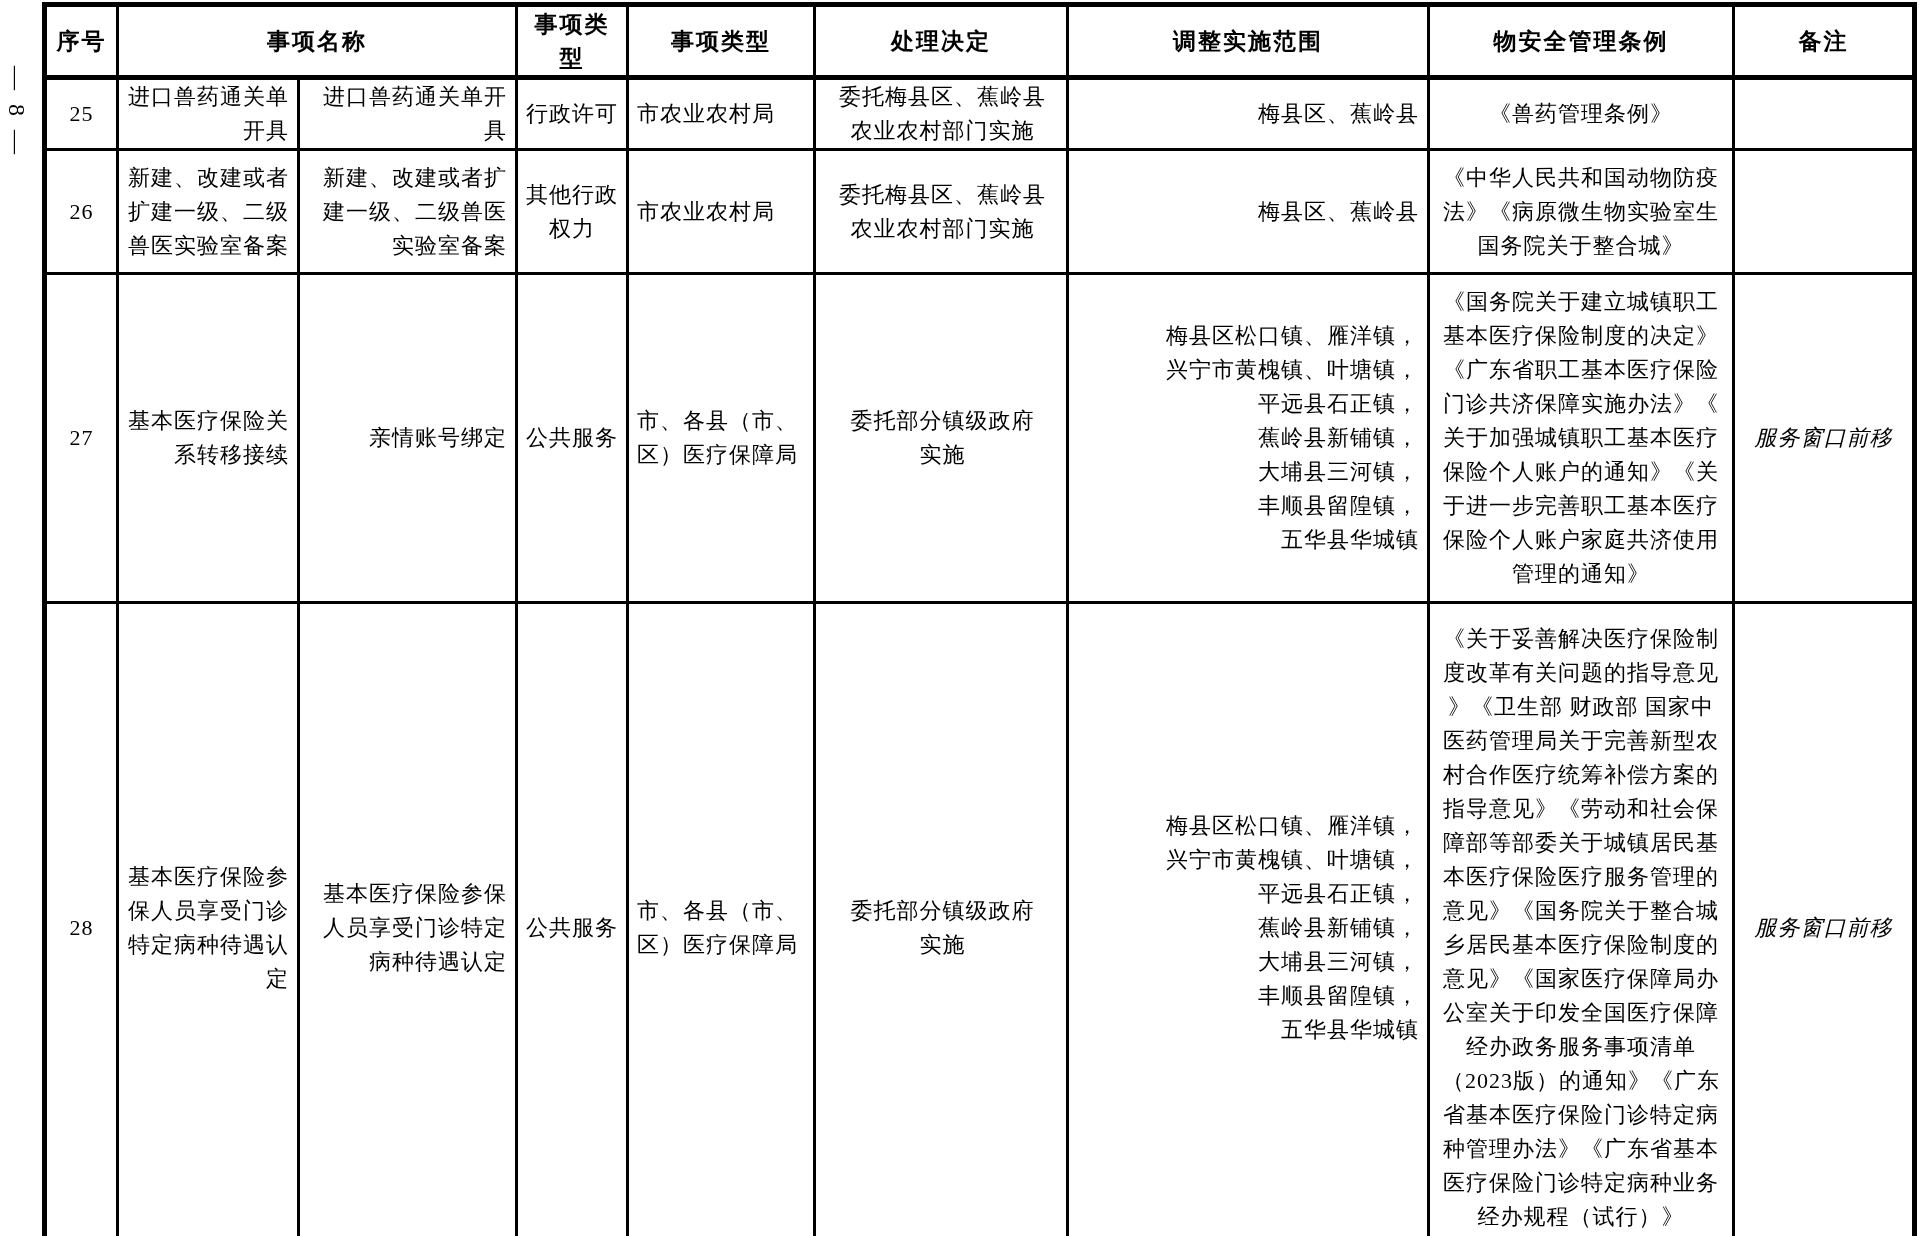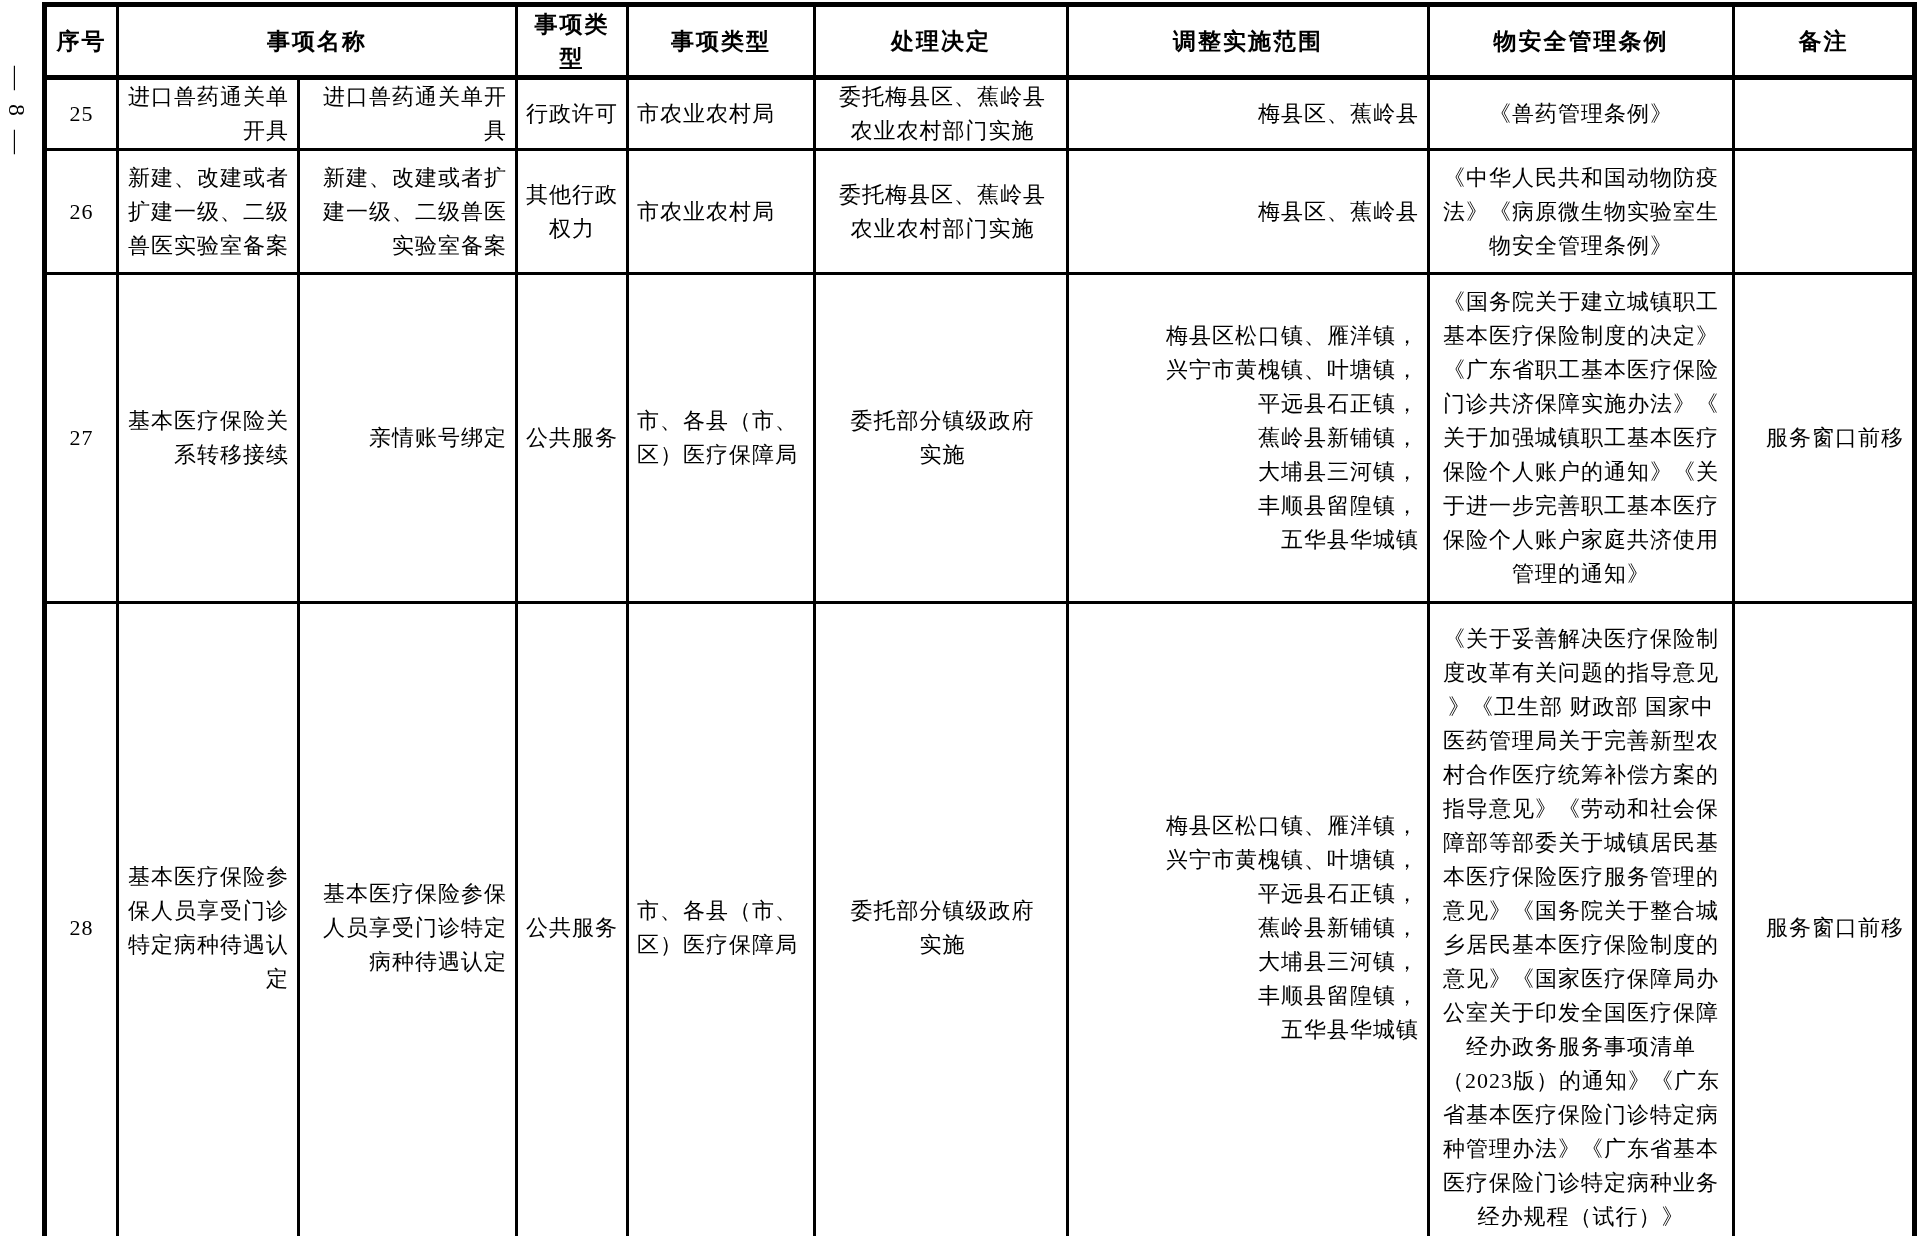--- a/index.html
+++ b/index.html
@@ -54,21 +54,21 @@
   tr.r-27 { height: 329px; }
   tr.r-28 { height: 652px; }
   td.c-num    { text-align: center; }
   td.c-name   { text-align: right; }
   td.c-type   { text-align: center; padding: 0 4px; }
   td.c-unit   { text-align: left; }
   td.c-decision { text-align: center; white-space: pre-line; padding-left: 11px; }
   td.c-scope-center { text-align: right; }
   td.c-scope-list   { text-align: right; white-space: pre-line; }
   td.c-basis  { text-align: center; white-space: pre-line; }
-  td.c-remark { text-align: right; }
+  td.c-remark { text-align: center; font-style: italic; }
 </style>
 </head>
 <body>
 
 <div class="page">
 
   <div class="page-num">— 8 —</div>
 
   <table class="doc-table">
     <colgroup>
@@ -111,21 +111,21 @@
         <td class="c-num">26</td>
         <td class="c-name">新建、改建或者扩建一级、二级兽医实验室备案</td>
         <td class="c-name">新建、改建或者扩建一级、二级兽医实验室备案</td>
         <td class="c-type">其他行政权力</td>
         <td class="c-unit">市农业农村局</td>
         <td class="c-decision">委托梅县区、蕉岭县
 农业农村部门实施</td>
         <td class="c-scope-center">梅县区、蕉岭县</td>
         <td class="c-basis">《中华人民共和国动物防疫
 法》《病原微生物实验室生
-物安全管理条例》</td>
+国务院关于整合城》</td>
         <td class="c-remark"></td>
       </tr>
       <tr class="r-27">
         <td class="c-num">27</td>
         <td class="c-name">基本医疗保险关系转移接续</td>
         <td class="c-name">亲情账号绑定</td>
         <td class="c-type">公共服务</td>
         <td class="c-unit">市、各县（市、区）医疗保障局</td>
         <td class="c-decision">委托部分镇级政府
 实施</td>

